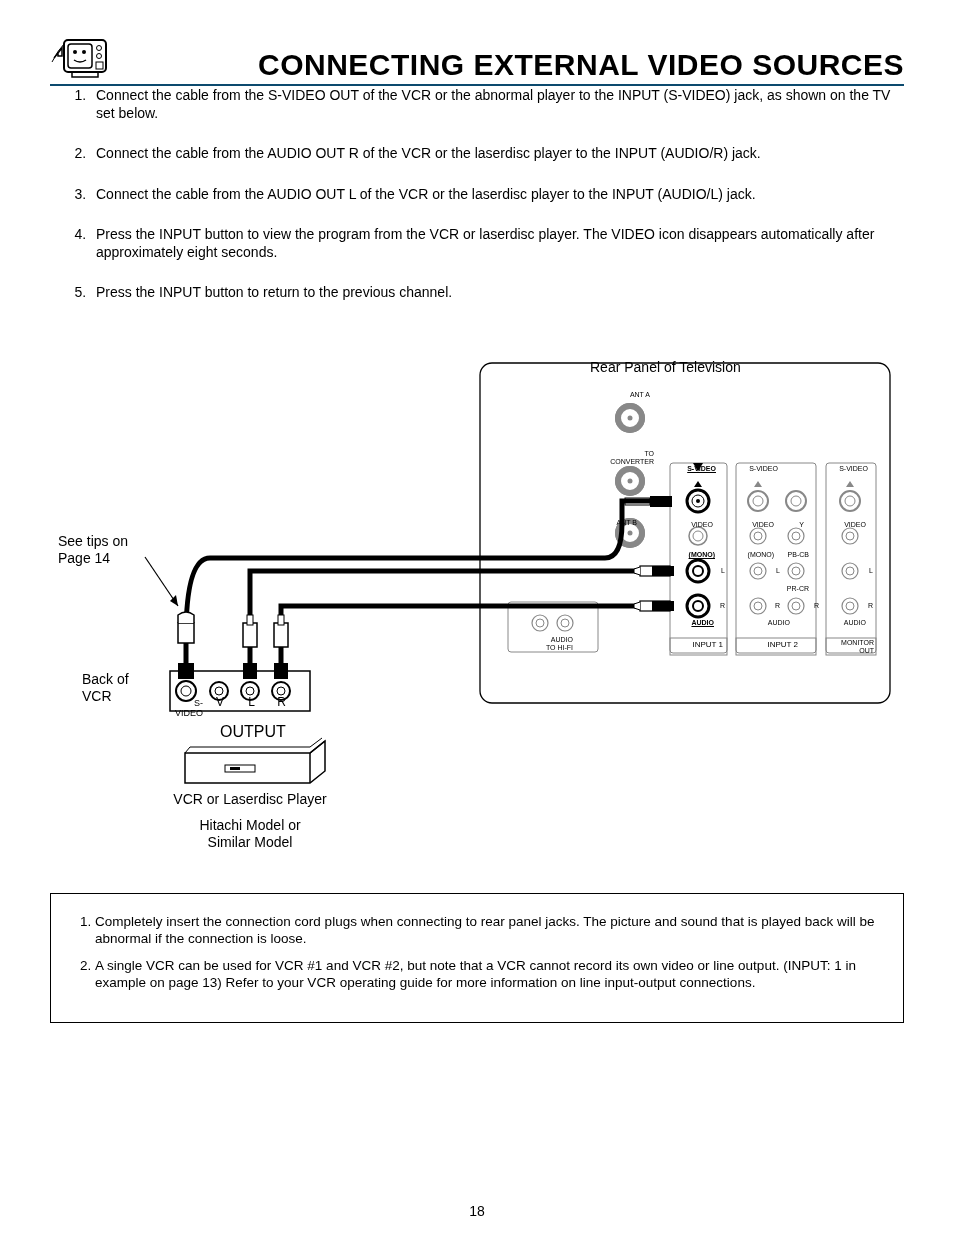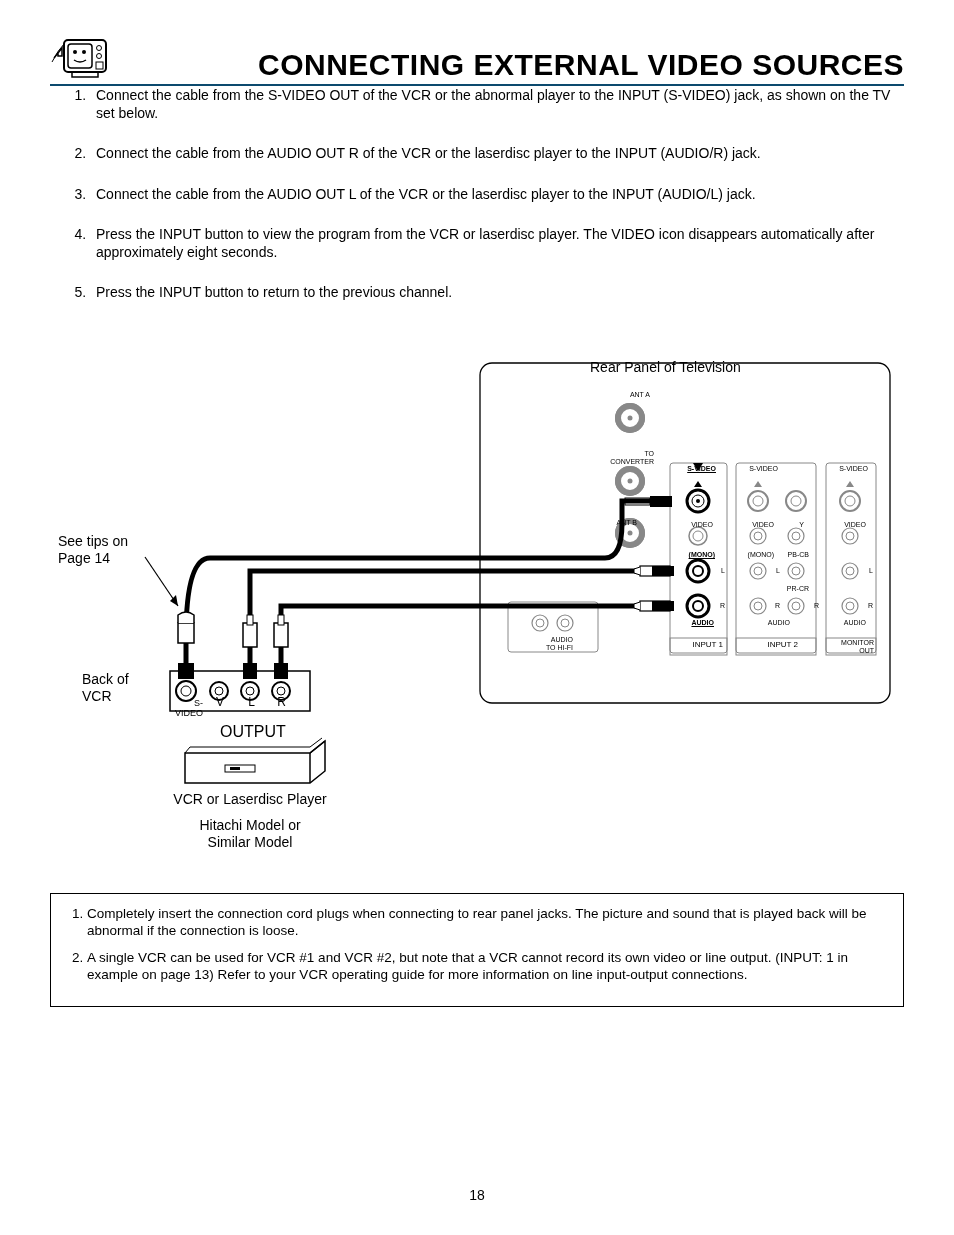--- a/index.html
+++ b/index.html
@@ -80,21 +80,21 @@
     line-height: 1.25;
     display: flex;
     margin-top: 10px;
   }
   .notes-label {
     font-weight: bold;
     white-space: nowrap;
     padding-right: 12px;
   }
   .notes-list {
-    margin: 4px;
+    margin: 12px;
     padding-left: 22px;
   }
   .notes-list li { margin-bottom: 10px; }
   .page-number {
     text-align: center;
     font-size: 14px;
     margin-top: 180px;
   }
 </style>
 </head>

